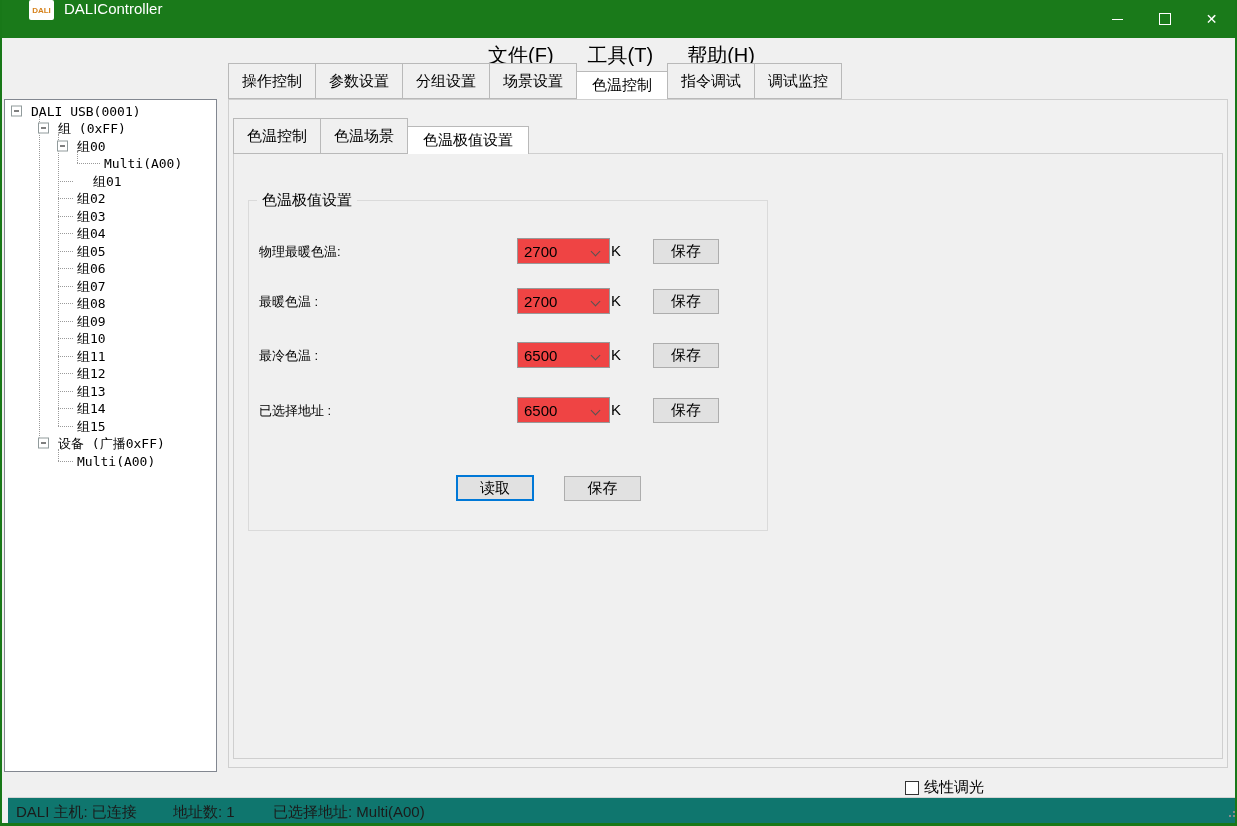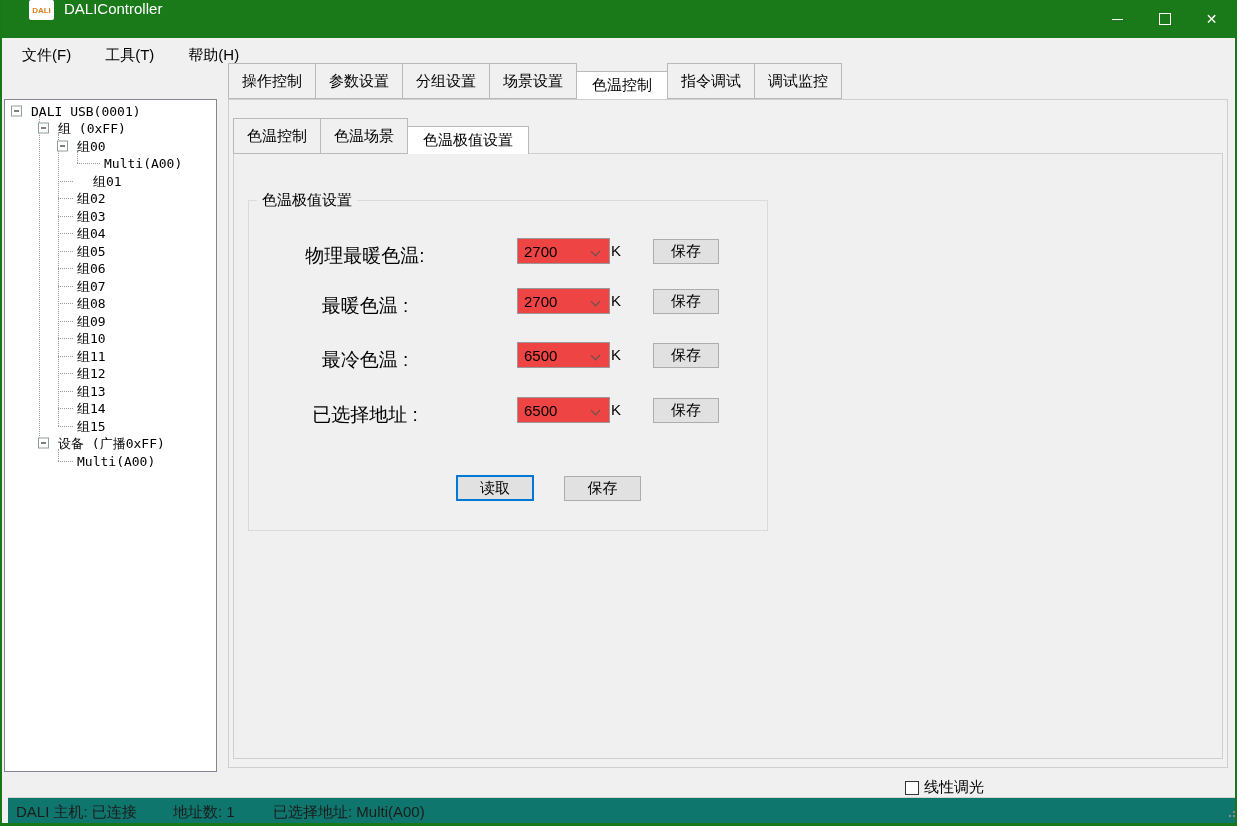--- a/index.html
+++ b/index.html
@@ -19,21 +19,21 @@
   .app-icon span{font-size:8px;font-weight:bold;color:#d6821c;letter-spacing:0;}
   .title-text{color:#fff;font-size:15px;margin-left:10px;}
   .win-buttons{position:absolute;right:2px;top:0;height:38px;display:flex;}
   .win-btn{width:47px;height:38px;display:flex;align-items:center;justify-content:center;color:#fff;}
   .glyph-min{width:11px;height:1px;background:#fff;}
   .glyph-max{width:10px;height:10px;border:1px solid #fff;}
   .glyph-close{font-size:14px;line-height:14px;}
 
   
   .menubar{position:absolute;left:2px;top:38px;width:1233px;height:34px;background:#f0f0f0;
-    display:flex;align-items:center;font-size:15px;}
+    display:flex;align-items:center;font-size:20px;justify-content:center;}
   .menu-item{padding:6px 14px;margin-left:6px;cursor:default;}
 
   
   .tree-panel{position:absolute;left:4px;top:99px;width:211px;height:671px;background:#fff;
     border:1px solid #828790;font-family:"DejaVu Sans Mono",monospace;font-size:13px;overflow:hidden;}
   .tree-inner{position:relative;padding-top:2px;height:100%;}
   .tree-row{position:relative;height:17.5px;display:flex;align-items:center;white-space:nowrap;}
   .tree-label{position:absolute;top:50%;transform:translateY(-50%);line-height:13px;}
   .tree-box{position:absolute;top:50%;transform:translateY(-50%);width:9px;height:9px;background:#fff;
     border:1px solid #919b9c;display:flex;align-items:center;justify-content:center;}
@@ -54,21 +54,21 @@
   .sub-tabstrip{position:absolute;left:233px;top:126px;height:28px;display:flex;align-items:flex-end;z-index:5;}
   .sub-page{position:absolute;left:233px;top:153px;width:990px;height:606px;box-sizing:border-box;
     background:#f0f0f0;border:1px solid #cfcfcf;z-index:2;}
 
   
   .groupbox{position:absolute;left:248px;top:200px;width:520px;height:331px;box-sizing:border-box;
     border:1px solid #dadada;z-index:3;}
   .groupbox-title{position:absolute;top:-10px;left:8px;background:#f0f0f0;padding:0 5px;font-size:15px;}
 
   .g-row{position:absolute;left:0;height:28px;width:100%;}
-  .g-label{position:absolute;left:10px;width:212px;top:5px;text-align:center;font-size:19px;}
+  .g-label{position:absolute;left:10px;width:212px;top:5px;text-align:left;font-size:13px;}
   .combo{position:absolute;left:268px;top:0;width:93px;height:26px;box-sizing:border-box;background:#ef4444;
     border:1px solid #999;display:flex;align-items:center;}
   .combo-value{font-size:15px;margin-left:6px;flex:1;}
   .combo-arrow{width:8px;height:8px;margin-right:9px;position:relative;}
   .combo-arrow::before{content:"";position:absolute;left:0;top:1px;width:6px;height:6px;
     border-right:1px solid #555;border-bottom:1px solid #555;transform:rotate(45deg);}
   .g-unit{position:absolute;left:362px;top:4px;font-size:15px;}
   .g-save{position:absolute;left:404px;top:1px;width:66px;height:25px;box-sizing:border-box;
     background:#e1e1e1;border:1px solid #adadad;font-size:15px;display:flex;align-items:center;justify-content:center;}
 

